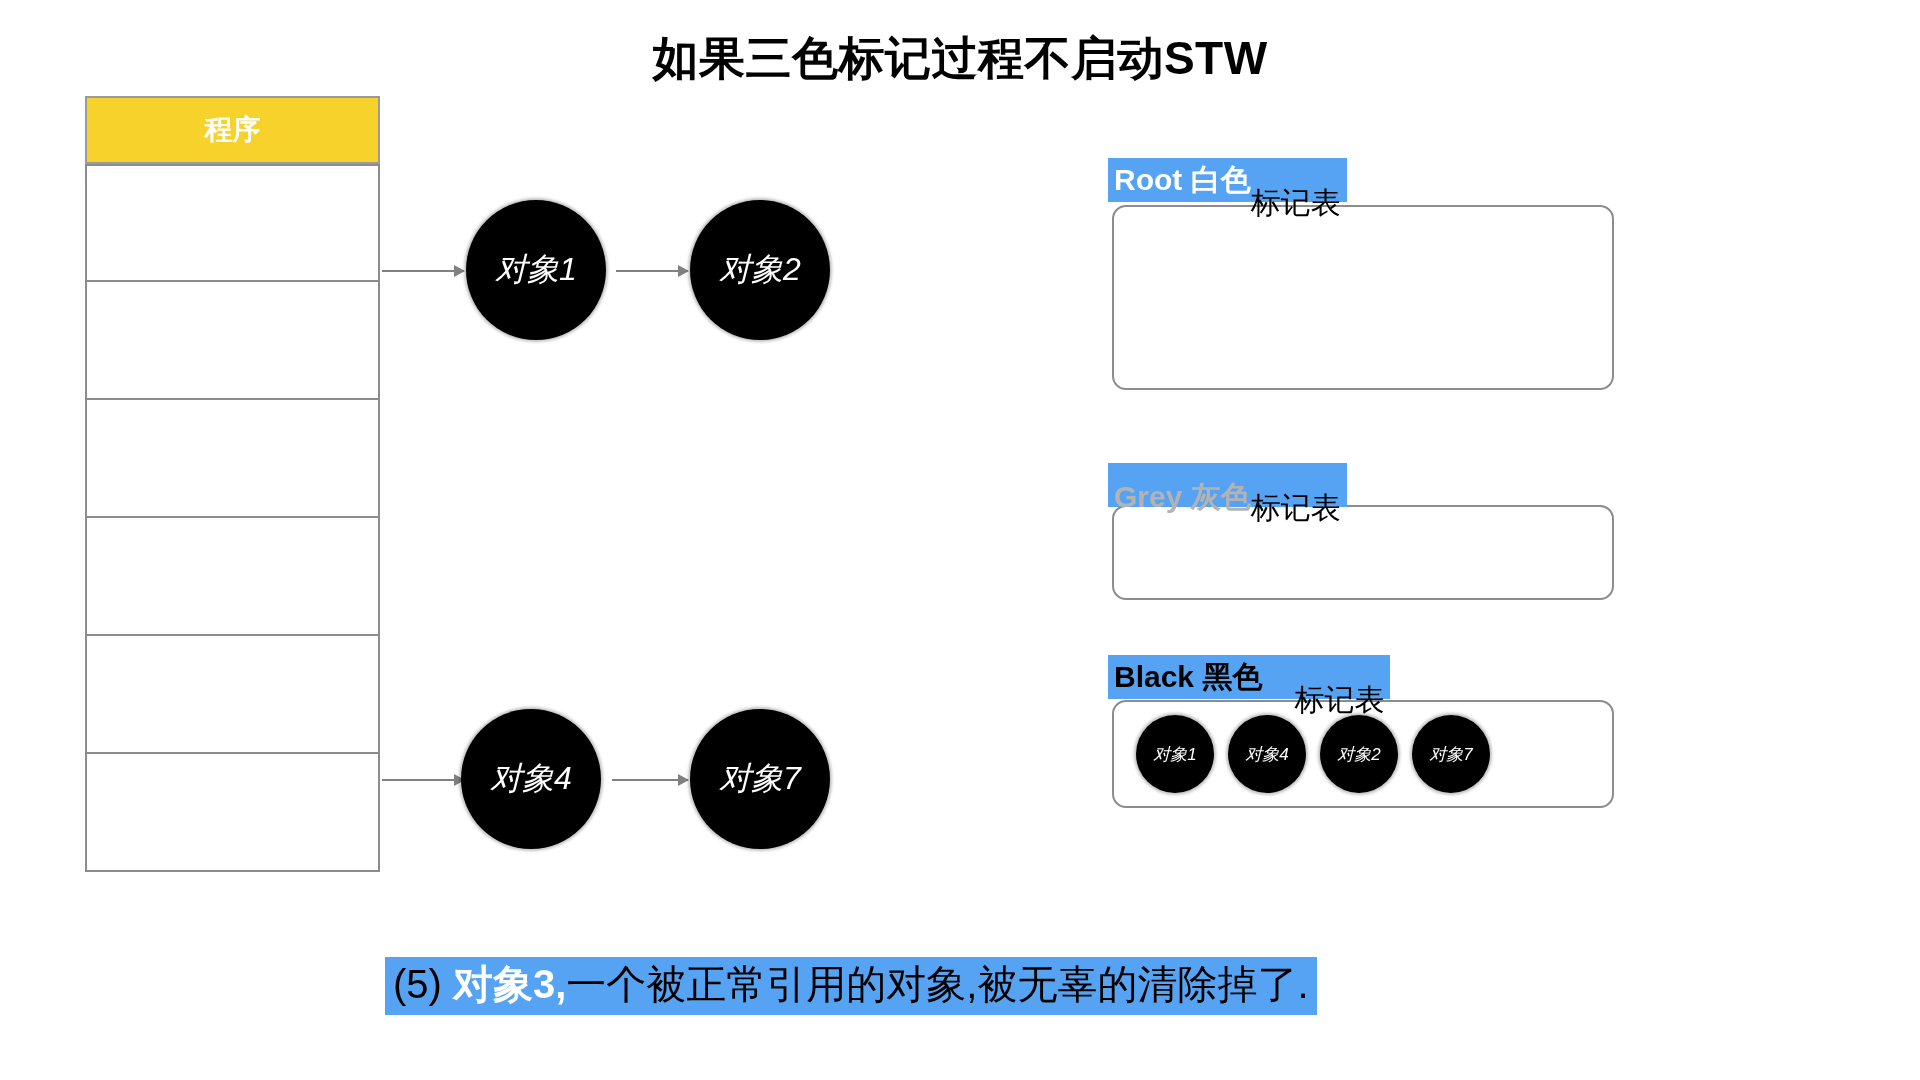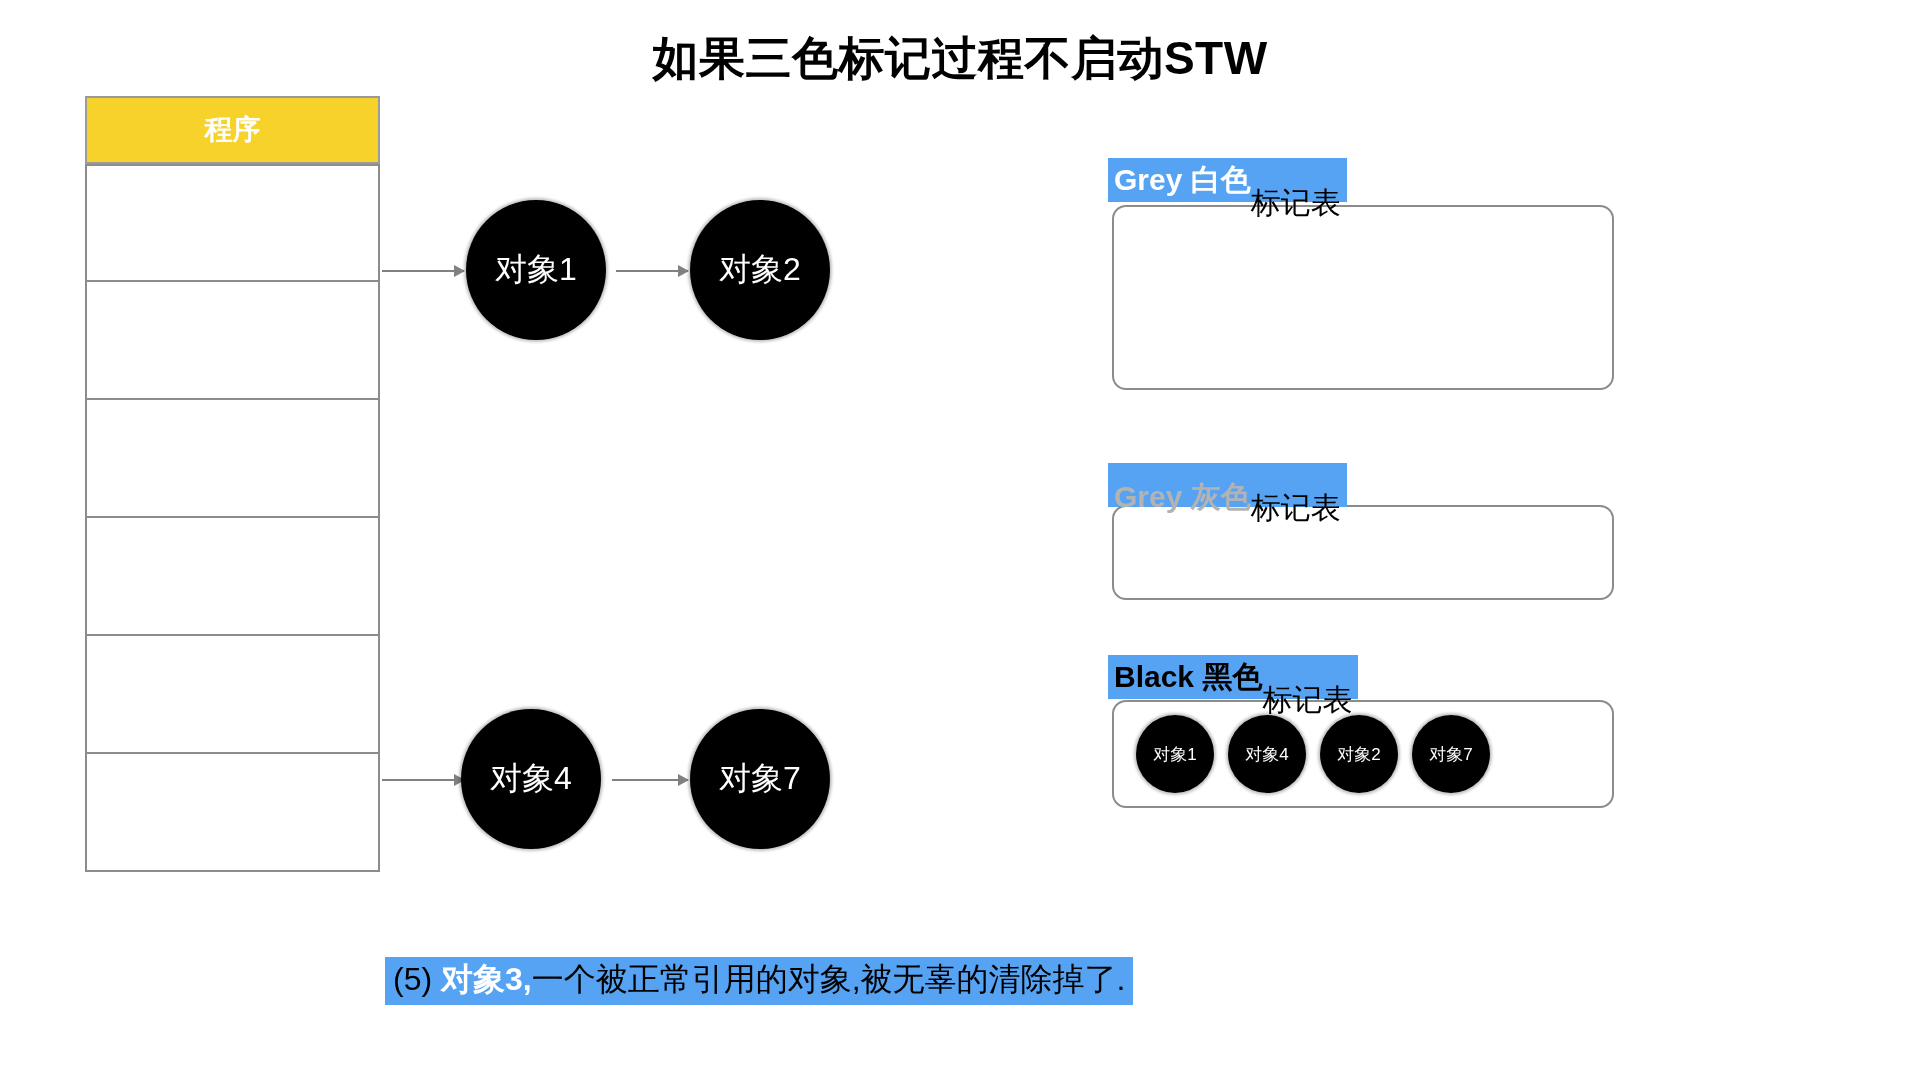--- a/index.html
+++ b/index.html
@@ -84,20 +84,21 @@
   
   .obj-node {
     position: absolute;
     border-radius: 50%;
     background: #000000;
     color: #ffffff;
     display: flex;
     align-items: center;
     justify-content: center;
     box-shadow: 0 0 3px 2px rgba(0,0,0,0.25);
+    font-style: italic;
   }
   .obj-node.big {
     width: 140px;
     height: 140px;
     font-size: 32px;
   }
   .obj-node.small {
     width: 78px;
     height: 78px;
     font-size: 17px;
@@ -157,21 +158,21 @@
     gap: 14px;
   }
 
   
   #caption {
     position: absolute;
     left: 385px;
     top: 957px;
     background: #55A3F2;
     padding: 2px 8px 6px 8px;
-    font-size: 32px;
+    font-size: 40px;
     white-space: nowrap;
     line-height: 1.25;
   }
   #caption .cap-num { color: #000000; }
   #caption .cap-obj { color: #ffffff; font-weight: 700; }
   #caption .cap-rest { color: #000000; }
 </style>
 </head>
 <body>
 
@@ -210,32 +211,32 @@
   <span>对象4</span>
 </div>
 
 <div class="arrow" style="left:612px; top:779px; width:76px;"></div>
 
 <div class="obj-node big" style="left:690px; top:709px;">
   <span>对象7</span>
 </div>
 
 <div class="mark-label" style="left:1108px; top:158px;">
-  <span class="kw kw-white">Grey 白色</span>
+  <span class="kw kw-white">Root 白色</span>
   <span class="tail">标记表</span>
 </div>
 <div class="mark-box" style="left:1112px; top:205px; width:502px; height:185px;"></div>
 
 <div class="mark-label" style="left:1108px; top:463px;">
   <span class="kw kw-grey">Grey 灰色</span>
   <span class="tail">标记表</span>
 </div>
 <div class="mark-box" style="left:1112px; top:505px; width:502px; height:95px;"></div>
 
-<div class="mark-label" style="left:1108px; top:655px;">
+<div class="mark-label" style="left:1108px; top:655px;gap:32px;">
   <span class="kw kw-black">Black 黑色</span>
   <span class="tail">标记表</span>
 </div>
 <div class="mark-box" style="left:1112px; top:700px; width:502px; height:108px;">
   <div class="chips">
     <div class="obj-node small" style="position:relative;">
       <span>对象1</span>
     </div>
     <div class="obj-node small" style="position:relative;">
       <span>对象4</span>

